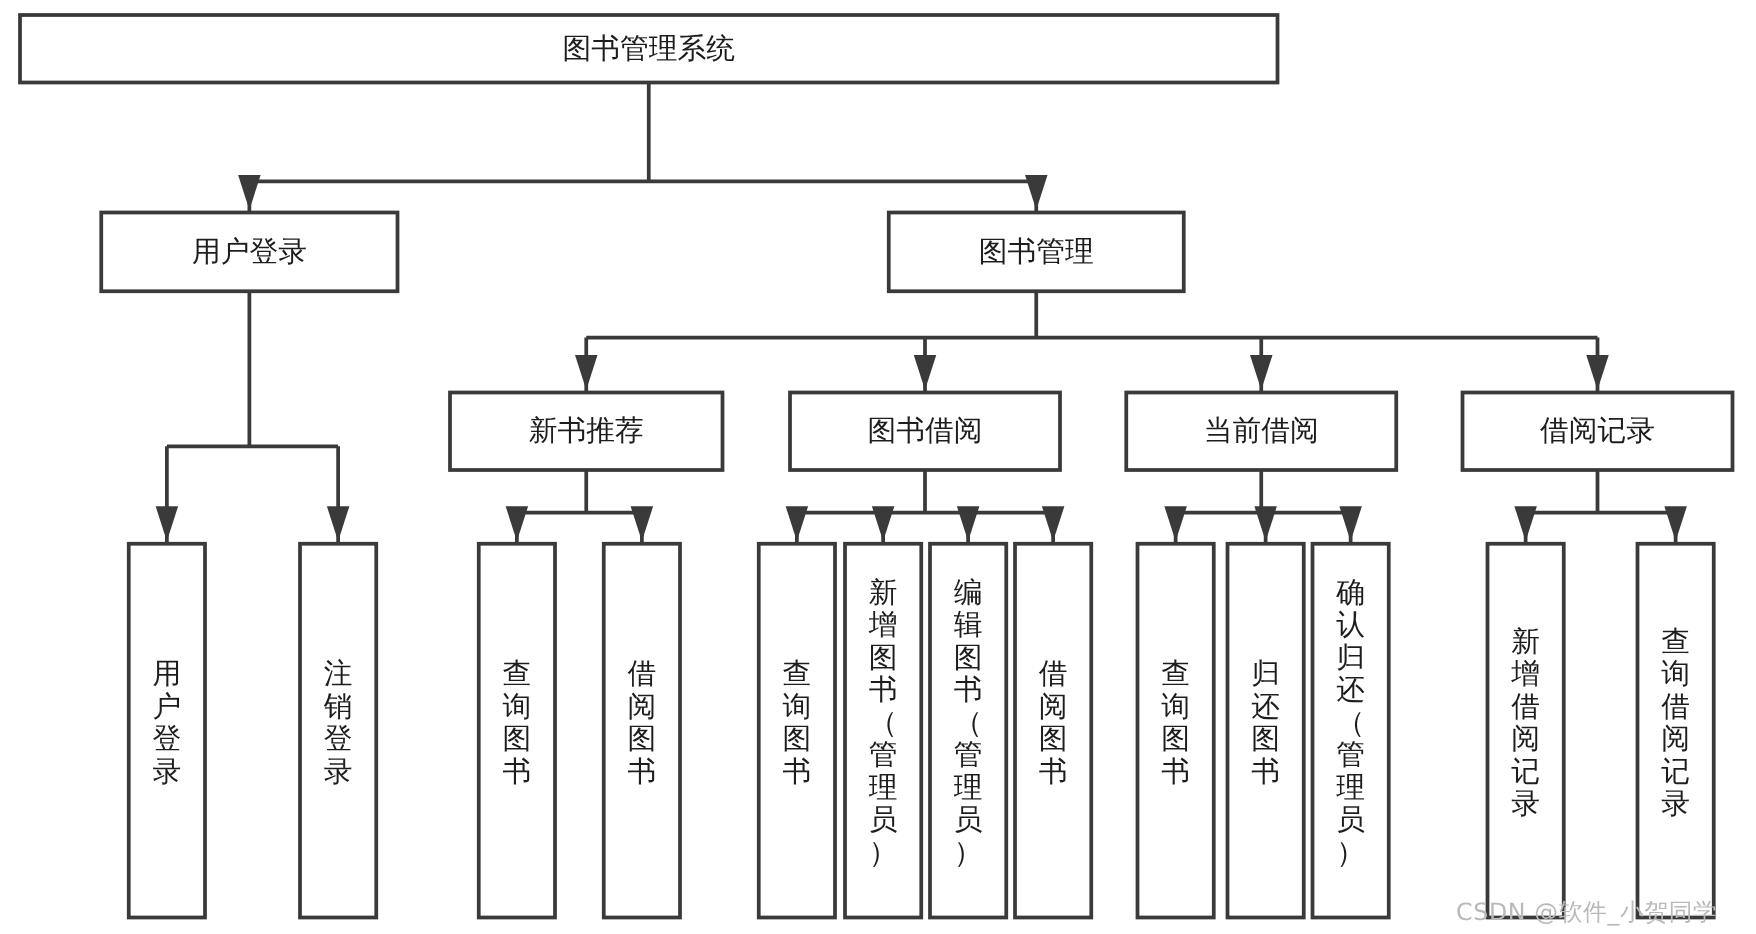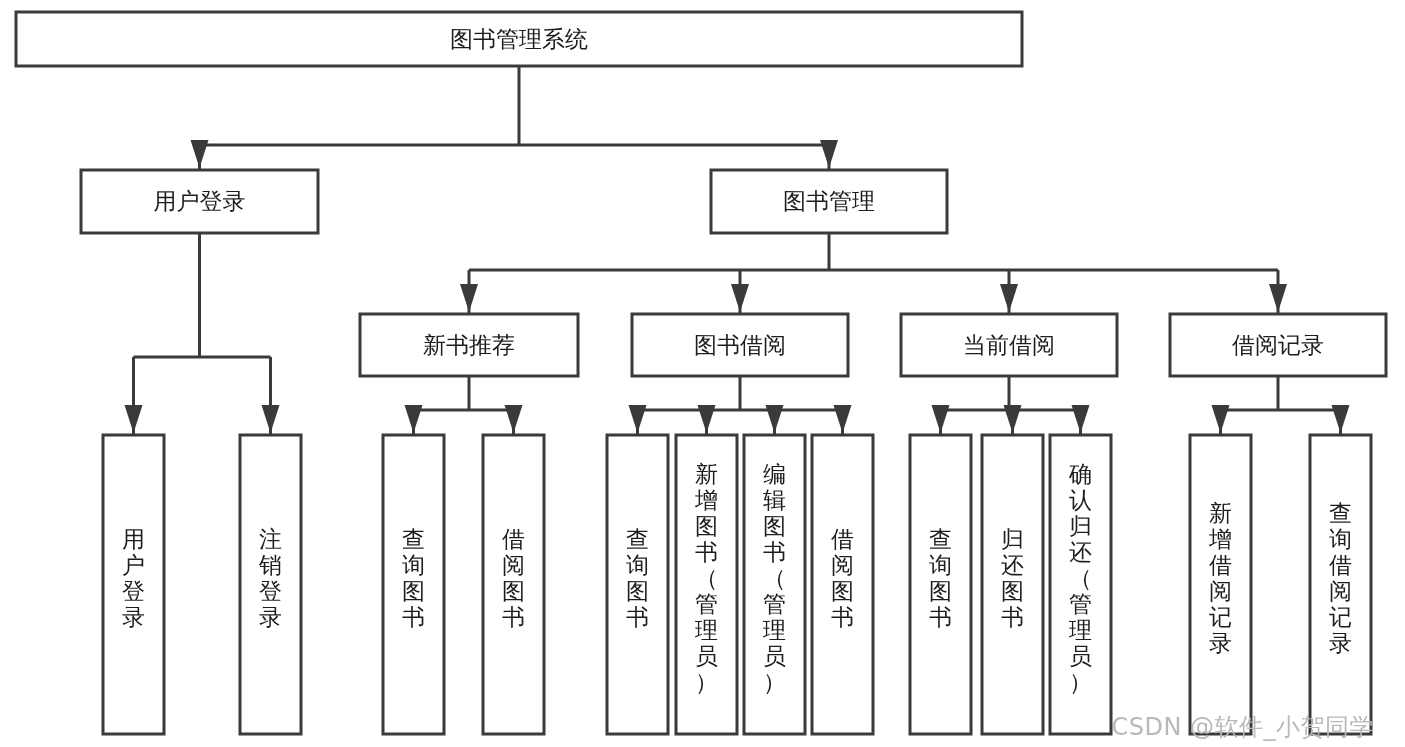--- a/index.html
+++ b/index.html
@@ -17,21 +17,21 @@
     font-family:"DejaVu Sans","Liberation Sans",sans-serif;
     font-size:23px;fill:#1d1d1d;text-anchor:middle;dominant-baseline:middle;
   }
   .vlabel{
     font-family:"DejaVu Sans","Liberation Sans",sans-serif;
     font-size:23px;fill:#1d1d1d;
   }
   .watermark{
     position:absolute;right:8px;bottom:4px;
     font-family:"DejaVu Sans","Liberation Sans",sans-serif;
-    font-size:24px;color:#b9b9b9;letter-spacing:.5px;
+    font-size:19px;color:#b9b9b9;letter-spacing:.5px;
     white-space:nowrap;pointer-events:none;
   }
 </style>
 </head>
 <body>
 
 <div id="diagram-root">
   <svg id="svg-canvas" width="1405" height="747" viewBox="0 0 1405 747">
       <g>
         <line x1="519" y1="66" x2="519" y2="145" class="conn"></line>

